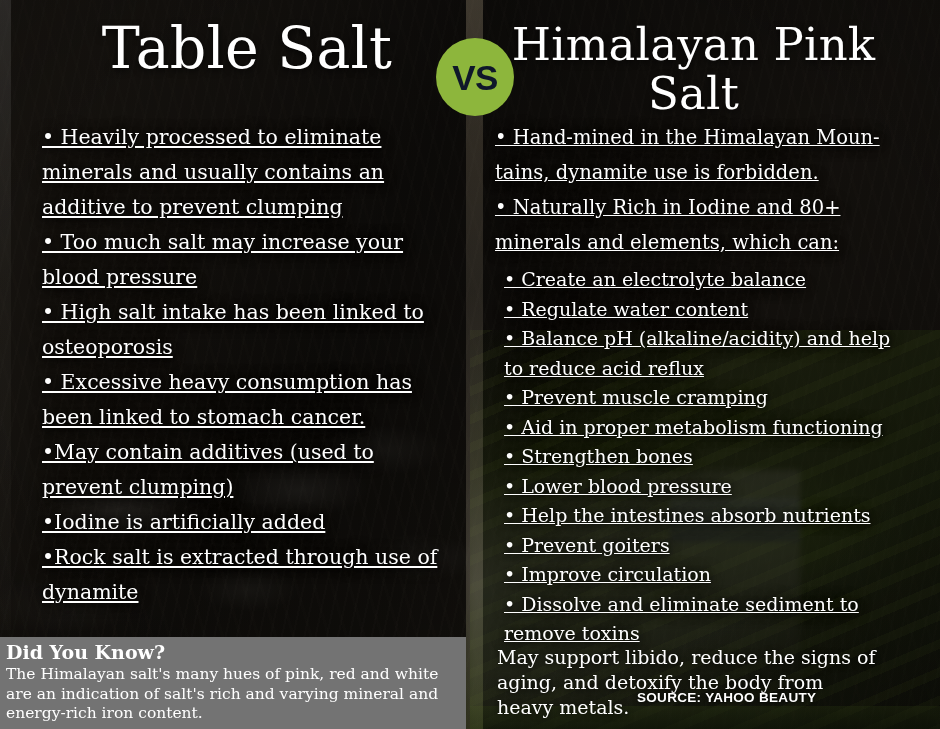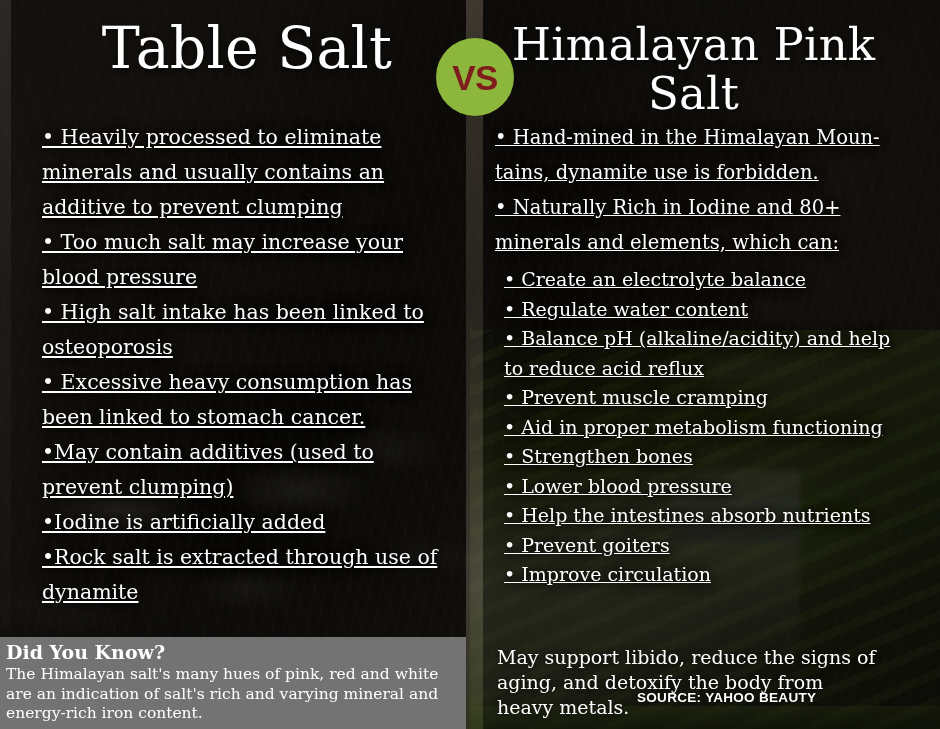--- a/index.html
+++ b/index.html
@@ -124,21 +124,21 @@
 
   
   #vs-badge{
     position:absolute;
     left:436px;top:38px;
     width:78px;height:78px;border-radius:50%;
     display:flex;align-items:center;justify-content:center;
     z-index:6;
   }
   #vs-badge-label{
-    color:#7f1d1d;
+    color:#0f172a;
     font-family:"Liberation Sans", sans-serif;
     font-weight:700;
     font-size:35px;
     letter-spacing:-.5px;
     line-height:1;
   }
 
   
   .bullets{
     position:absolute;
@@ -259,20 +259,21 @@
       <li>• Create an electrolyte balance</li>
       <li>• Regulate water content</li>
       <li>• Balance pH (alkaline/acidity) and help to reduce acid reflux</li>
       <li>• Prevent muscle cramping</li>
       <li>• Aid in proper metabolism functioning</li>
       <li>• Strengthen bones</li>
       <li>• Lower blood pressure</li>
       <li>• Help the intestines absorb nutrients</li>
       <li>• Prevent goiters</li>
       <li>• Improve circulation</li>
+      <li>• Dissolve and eliminate sediment to remove toxins</li>
     </ul>
 
     <p id="right-closing">May support libido, reduce the signs of aging, and detoxify the body from heavy metals.</p>
 
     <div id="source-line">SOURCE: YAHOO BEAUTY</div>
   </div>
 
   <div id="vs-badge" style="background: rgb(141, 182, 60);">
     <span id="vs-badge-label">VS</span>
   </div>

